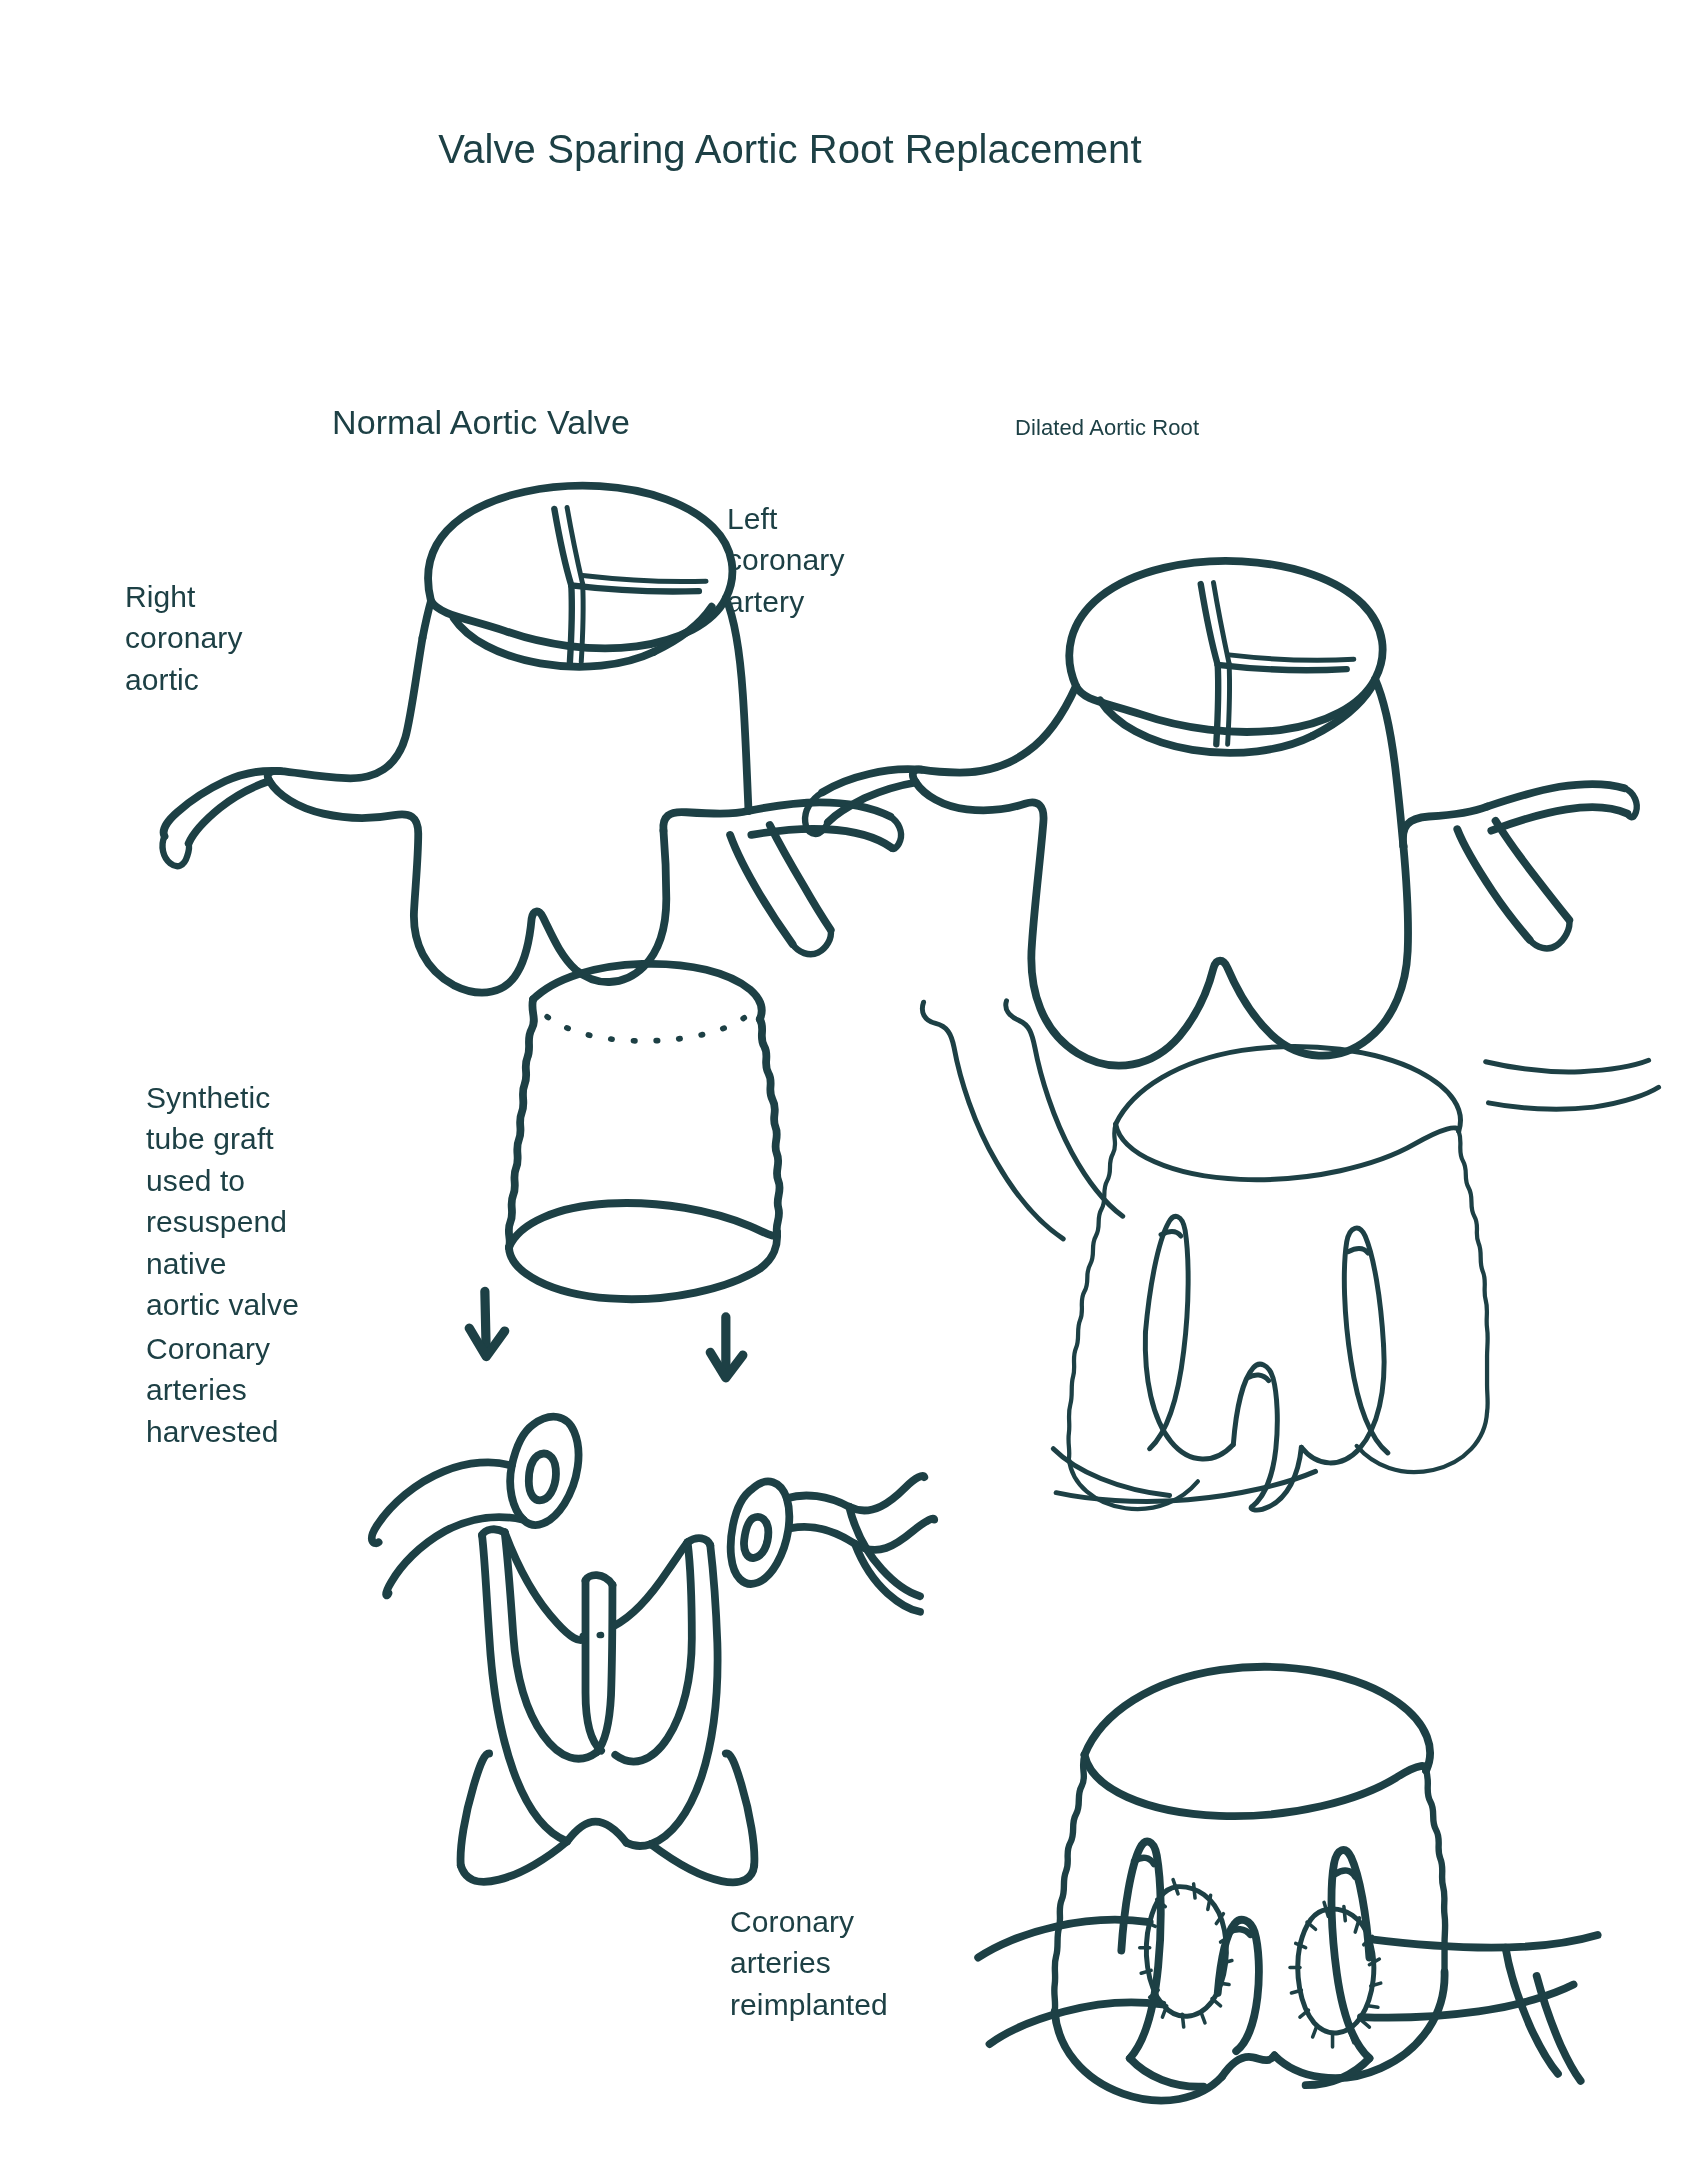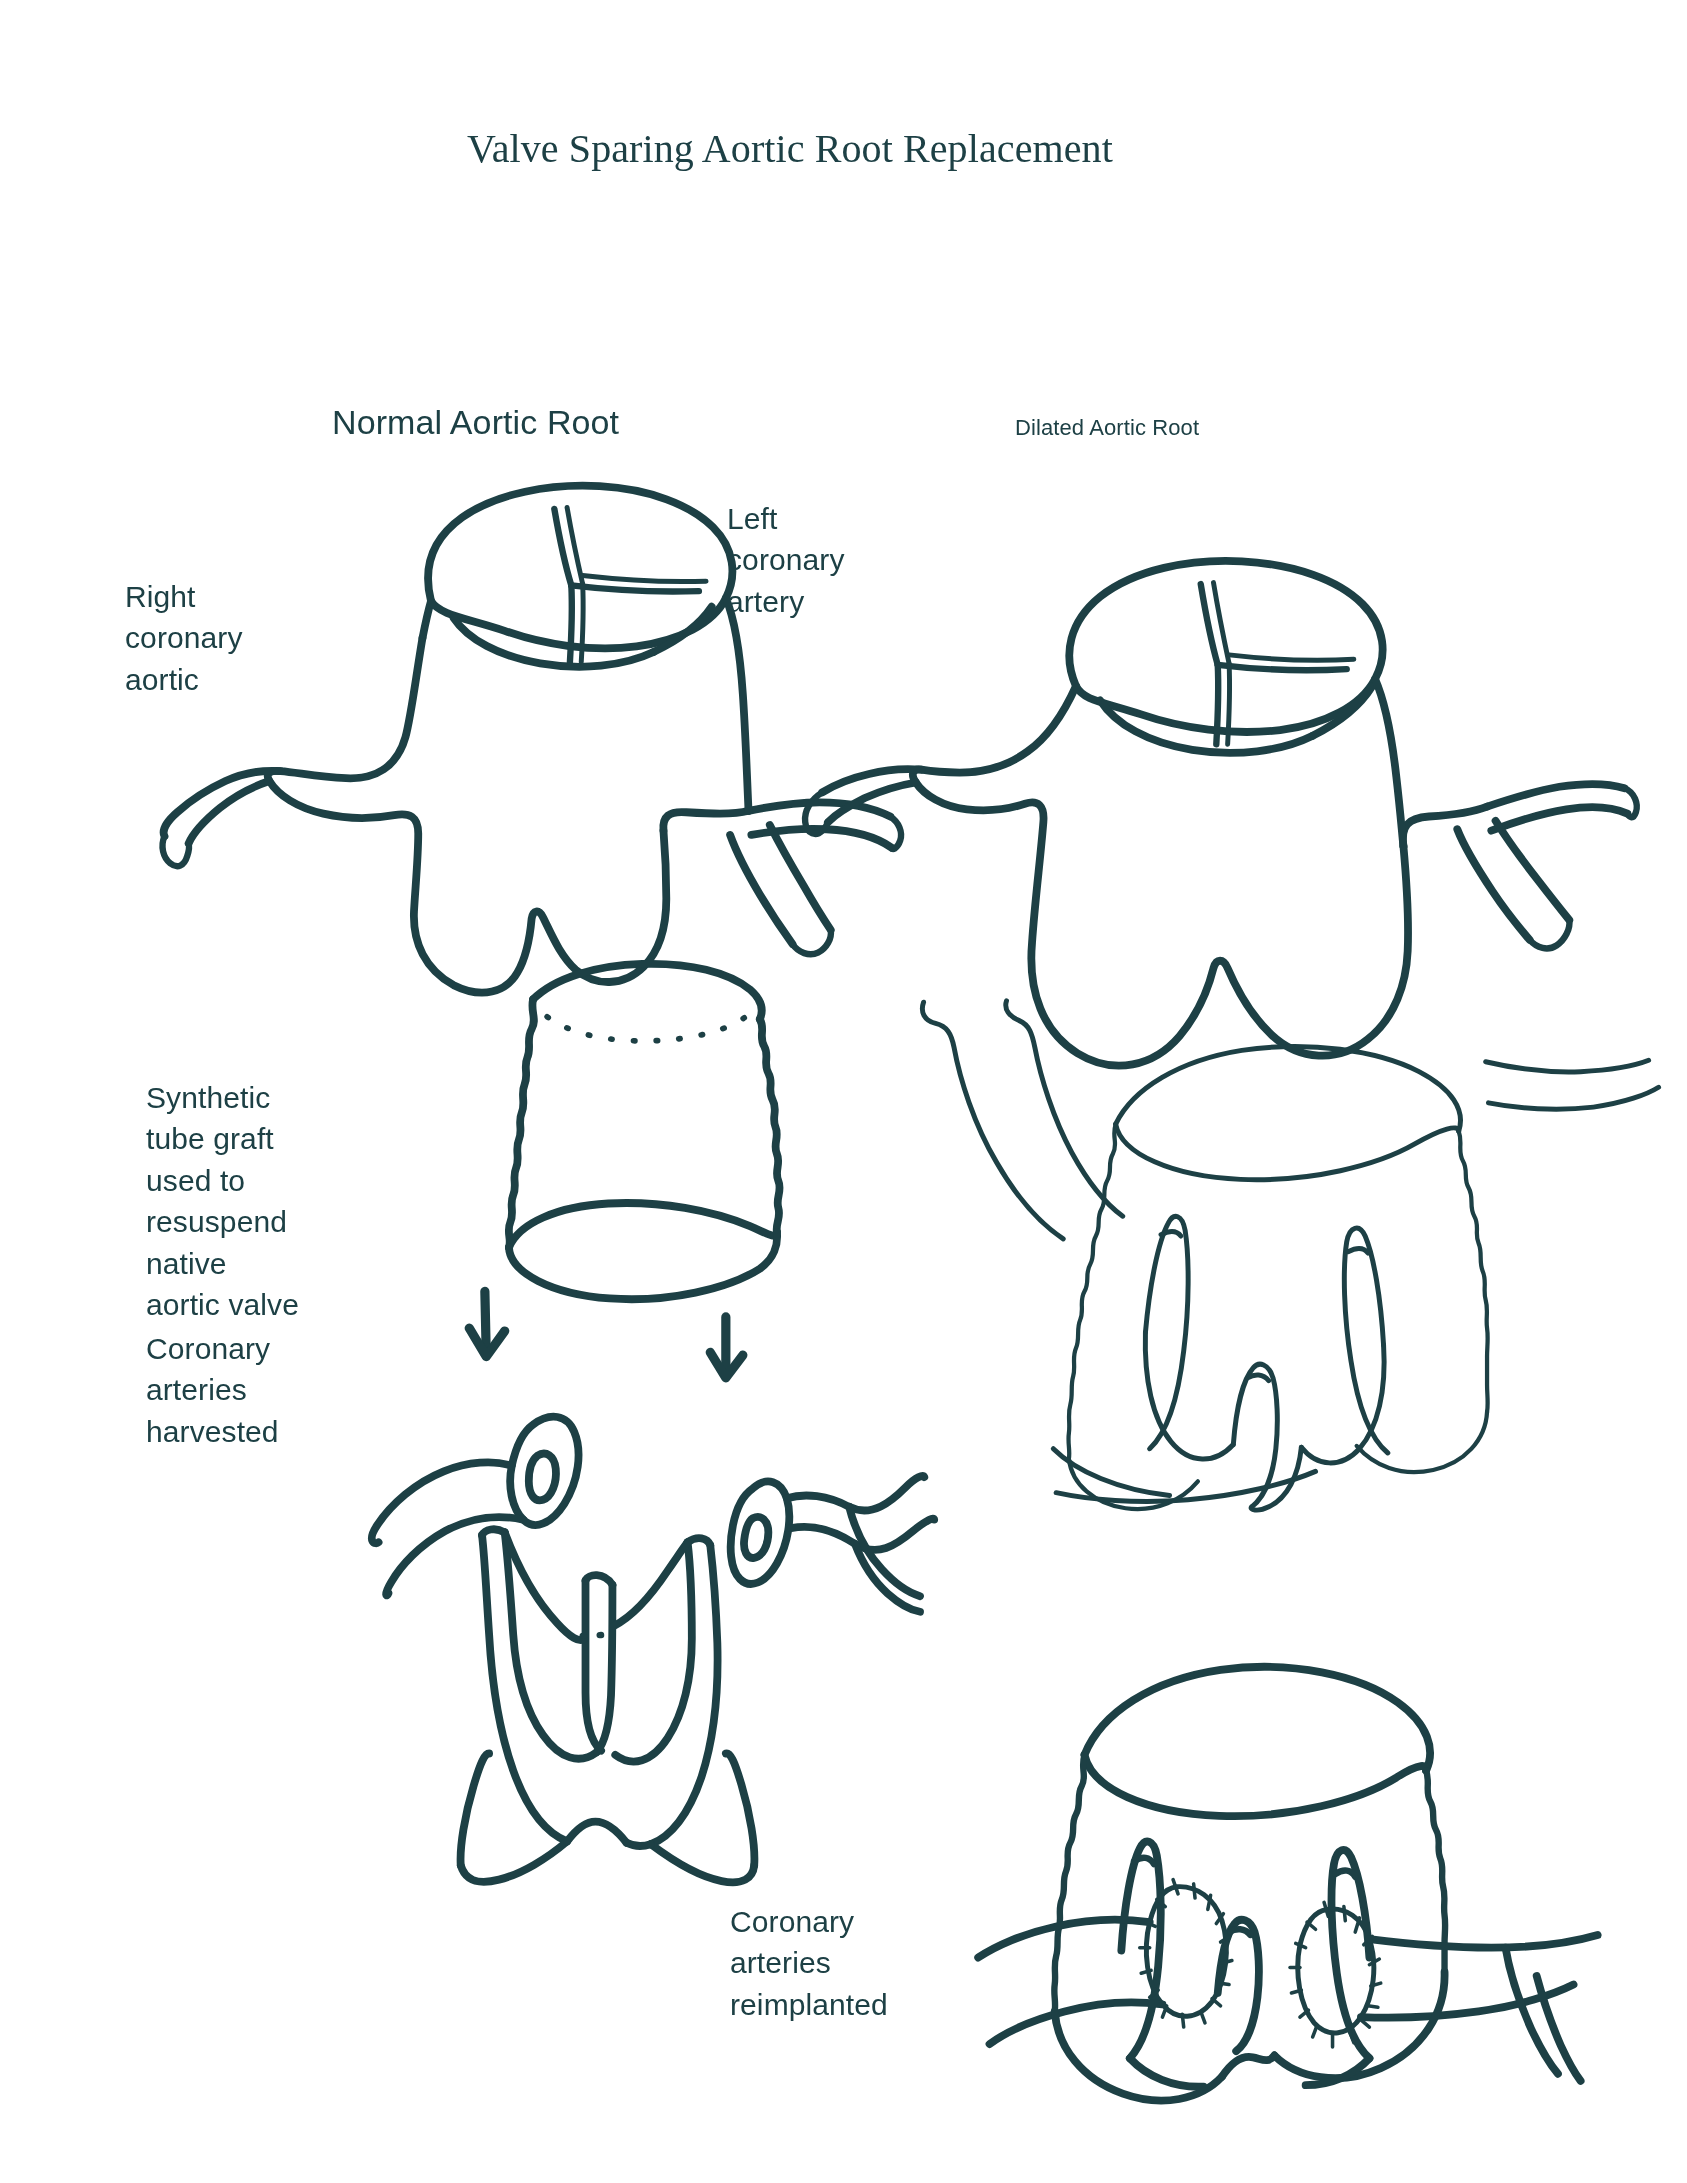--- a/index.html
+++ b/index.html
@@ -70,21 +70,20 @@
     letter-spacing: 0.1px;
   }
   #page-title {
     left: 0;
     top: 178;
     top: 126px;
     width: 1580px;
     text-align: center;
     font-size: 40px;
     line-height: 1.15;
-    font-family: Liberation Serif, serif;
   }
   #heading-normal {
     left: 332px;
     top: 403px;
     font-size: 34px;
     line-height: 1.15;
   }
   #heading-dilated {
     left: 1015px;
     top: 415px;
@@ -102,21 +101,21 @@
   #label-sinus { left: 96px;  top: 1586px; }
   #label-reimplant { left: 730px; top: 1901px; }
 </style>
 </head>
 <body>
 
 <div id="page">
 
   <div class="txt" id="page-title">Valve Sparing Aortic Root Replacement</div>
 
-  <div class="txt" id="heading-normal">Normal Aortic Root</div>
+  <div class="txt" id="heading-normal">Normal Aortic Valve</div>
   <div class="txt" id="heading-dilated">Dilated Aortic Root</div>
 
   <div class="txt label" id="label-rca">Right
 coronary
 aortic</div>
   <div class="txt label" id="label-lca">Left
 coronary
 artery</div>
   <div class="txt label" id="label-graft">Synthetic
 tube graft

